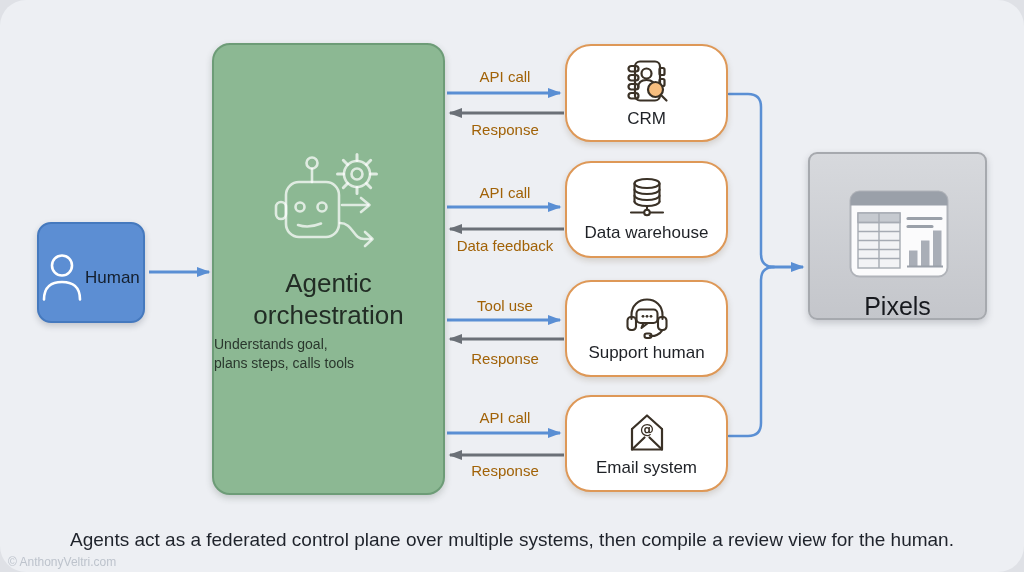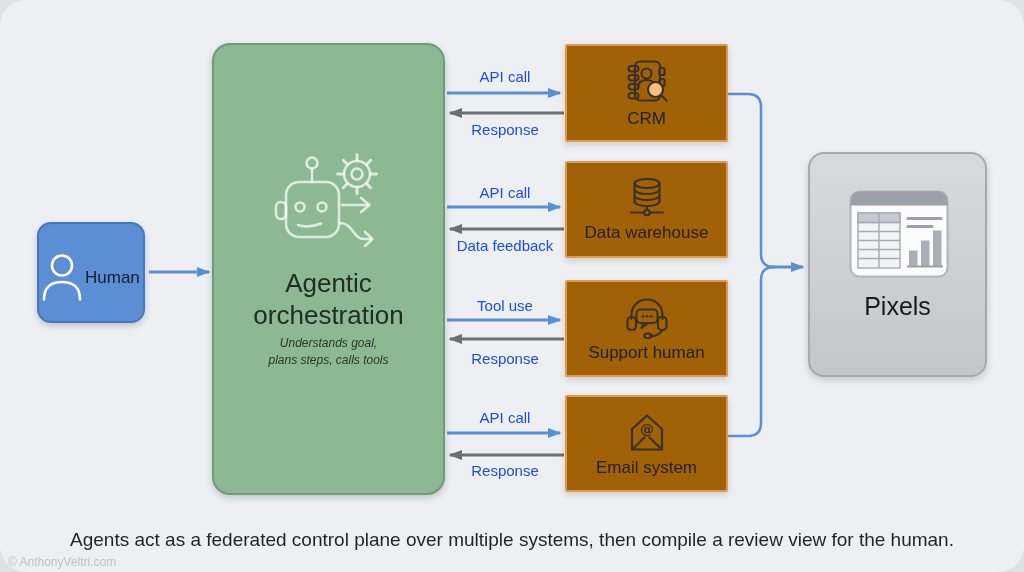--- a/index.html
+++ b/index.html
@@ -26,52 +26,52 @@
     background:#8CB893;border:2px solid #6D9C77;border-radius:18px;
     box-shadow:0 3px 7px rgba(40,60,45,.22);
   }
   .robot-wrap{position:absolute;left:42px;top:98px;width:150px;height:110px;}
   .agentic-title{
     position:absolute;top:222px;left:0;right:0;padding:0 14px;
     text-align:center;font-size:26px;font-weight:500;color:#222d25;line-height:1.24;
   }
   .agentic-sub{
     position:absolute;top:290px;left:0;right:0;
-    text-align:center;font-size:12px;color:#2a372d;line-height:1.38;font-style:italic;
+    text-align:left;font-size:14px;color:#2a372d;line-height:1.38;
   }
   .sys-box{
     left:565px;width:163px;
-    background:#a16207;border:2px solid #DE9857;border-radius:2px;
+    background:#ffffff;border:2px solid #DE9857;border-radius:26px;
     box-shadow:0 3px 6px rgba(90,60,20,.18);
     display:flex;flex-direction:column;align-items:center;justify-content:center;gap:3px;
   }
   .sys-crm{top:44px;height:98px;}
   .sys-dw{top:161px;height:97px;}
   .sys-support{top:280px;height:97px;}
   .sys-email{top:395px;height:97px;}
   .sys-label{font-size:17px;font-weight:500;color:#1e2126;}
   .pixels-box{
-    left:808px;top:152px;width:179px;height:225px;
+    left:808px;top:152px;width:179px;height:168px;
     background:linear-gradient(180deg,#d7d9dd,#c4c6cb);
-    border:2px solid #a6a9ae;border-radius:16px;
+    border:2px solid #a6a9ae;border-radius:9px;
     box-shadow:0 3px 7px rgba(50,55,65,.22);
   }
   .dash-wrap{position:absolute;left:39px;top:36px;width:100px;height:88px;}
   .pixels-title{
     position:absolute;top:138px;left:0;right:0;
     text-align:center;font-size:25px;font-weight:500;color:#17191e;
   }
   .pixels-sub{
     position:absolute;top:176px;left:0;right:0;
     text-align:center;font-size:15px;color:#2b2f36;line-height:1.4;
   }
   
   .edge-label{
     position:absolute;left:441px;width:128px;text-align:center;
-    font-size:15px;color:#1d4ed8;
+    font-size:15px;color:#a16207;
   }
   .l1q{top:68px;} .l1s{top:121px;}
   .l2q{top:184px;} .l2s{top:237px;}
   .l3q{top:297px;} .l3s{top:350px;}
   .l4q{top:409px;} .l4s{top:462px;}
   
   .overlay{position:absolute;left:0;top:0;width:1024px;height:572px;pointer-events:none;}
   .caption{
     position:absolute;left:0;right:0;top:529px;text-align:center;
     font-size:19px;font-weight:500;color:#1f232b;

